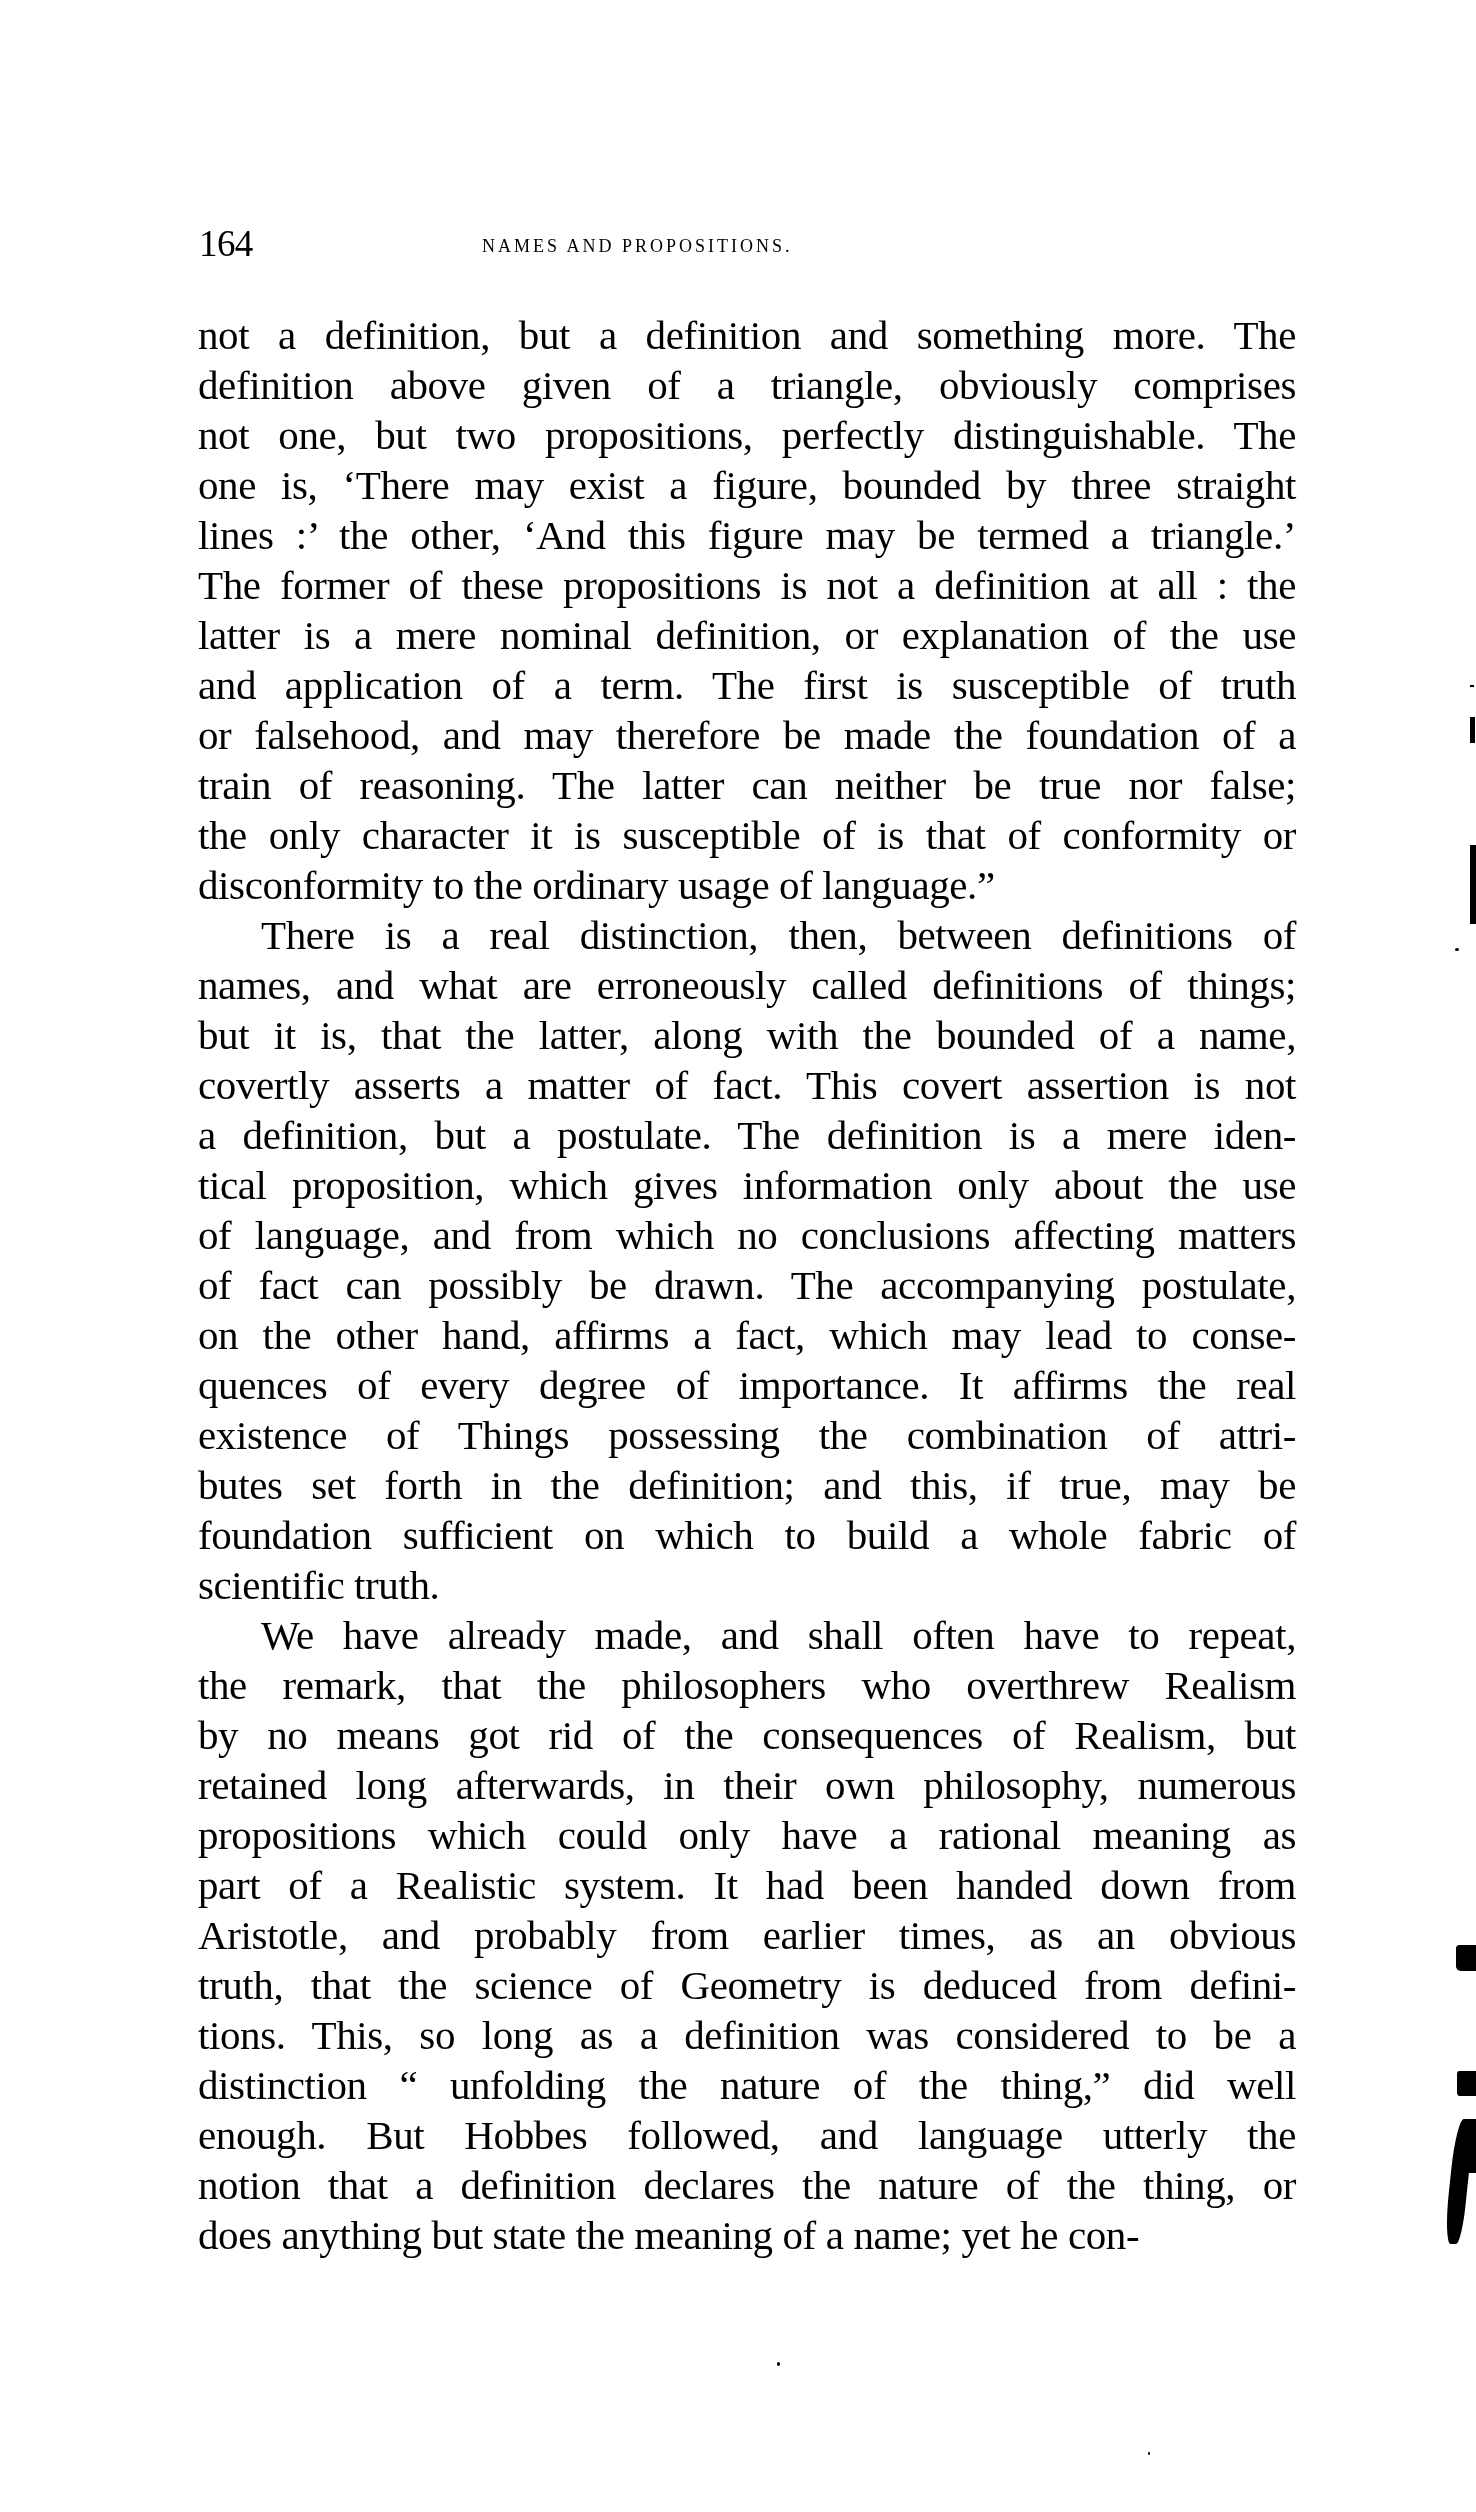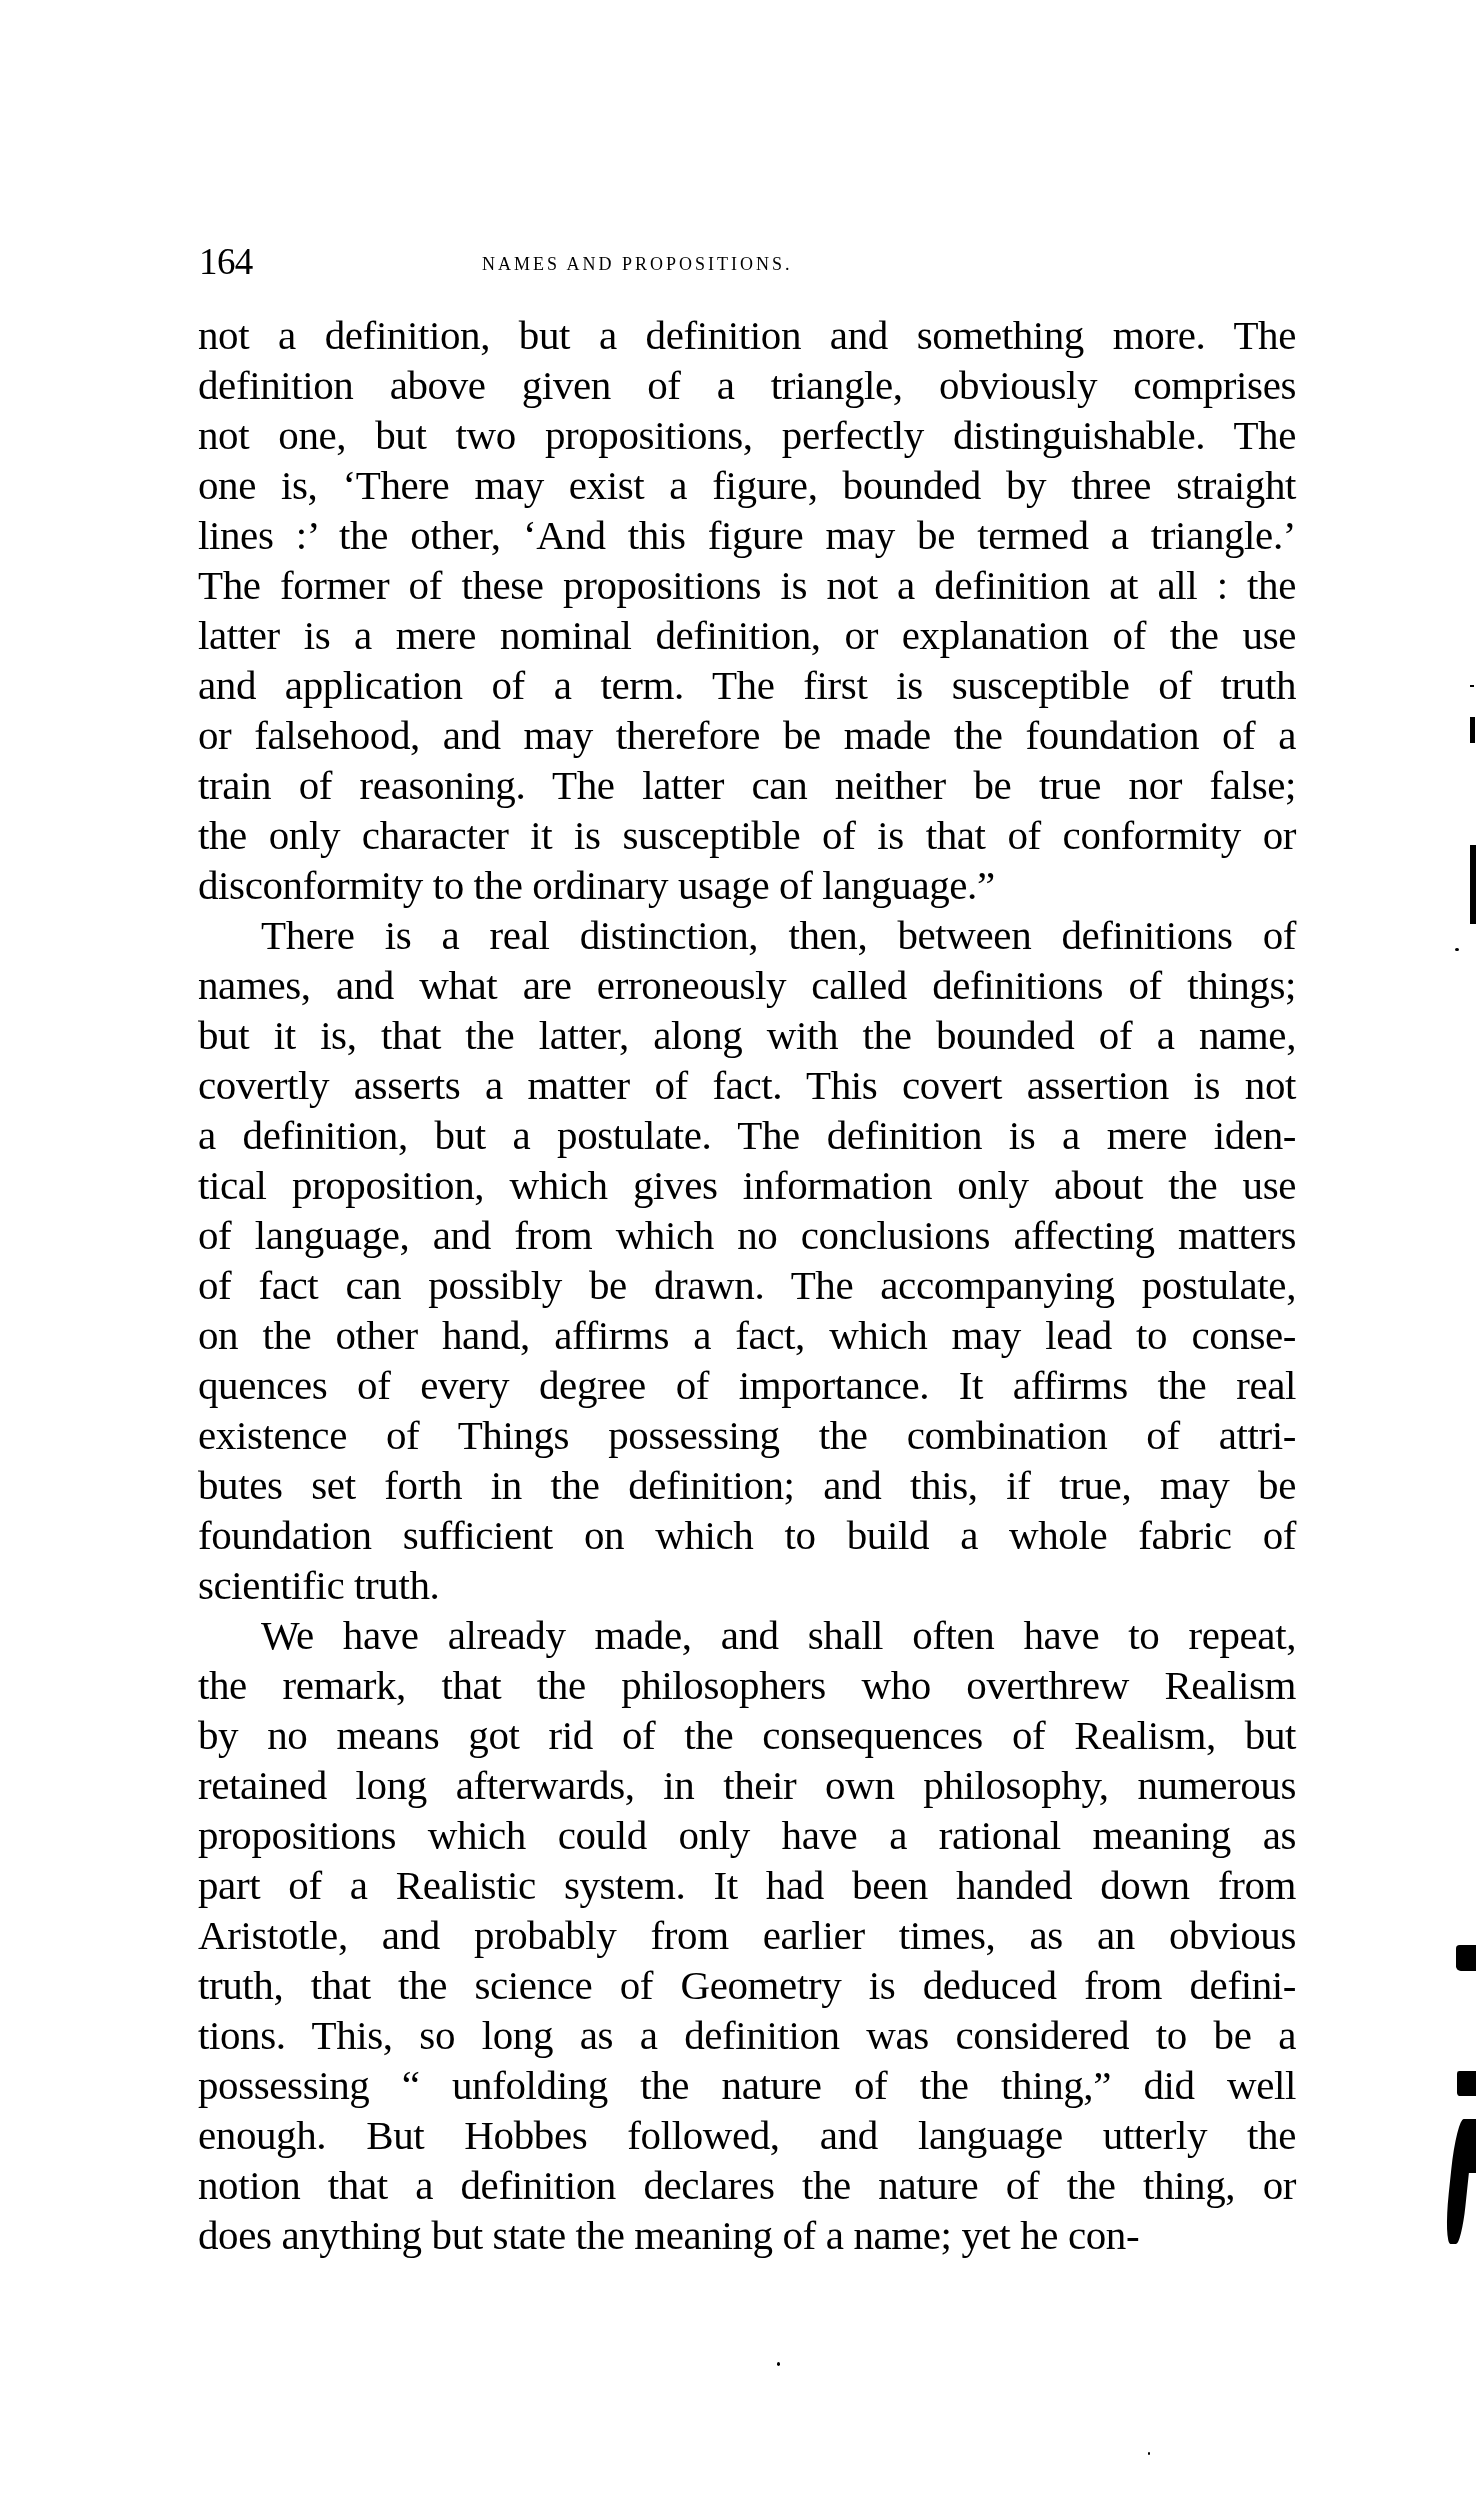--- a/index.html
+++ b/index.html
@@ -18,21 +18,21 @@
   .page {
     position: absolute;
     left: 0; top: 0;
     width: 1476px;
     height: 2512px;
     background: #ffffff;
   }
   .running-head {
     position: absolute;
     left: 199px;
-    top: 241px;
+    top: 223px;
     width: 1098px;
     height: 42px;
     text-align: center;
   }
   .page-number {
     position: absolute;
     left: 0;
     top: 0;
     font-size: 37px;
     line-height: 42px;
@@ -125,21 +125,21 @@
       <div>
         <span class="line indent">We have already made, and shall often have to repeat,</span>
         <span class="line">the remark, that the philosophers who overthrew Realism</span>
         <span class="line">by no means got rid of the consequences of Realism, but</span>
         <span class="line">retained long afterwards, in their own philosophy, numerous</span>
         <span class="line">propositions which could only have a rational meaning as</span>
         <span class="line">part of a Realistic system.  It had been handed down from</span>
         <span class="line">Aristotle, and probably from earlier times, as an obvious</span>
         <span class="line">truth, that the science of Geometry is deduced from defini-</span>
         <span class="line">tions.  This, so long as a definition was considered to be a</span>
-        <span class="line">possessing “ unfolding the nature of the thing,” did well</span>
+        <span class="line">distinction “ unfolding the nature of the thing,” did well</span>
         <span class="line">enough.  But Hobbes followed, and language utterly the</span>
         <span class="line">notion that a definition declares the nature of the thing, or</span>
         <span class="line last">does anything but state the meaning of a name; yet he con-</span>
       </div>
     </div>
 
   <div class="artifact" style="left:1470px; top:685px; width:3.6px; height:2.4px;"></div>
   <div class="artifact" style="left:1470px; top:717px; width:4.8px; height:26px;"></div>
   <div class="artifact" style="left:1470px; top:845px; width:6px; height:79px;"></div>
   <div class="artifact" style="left:1456px; top:1945px; width:20px; height:26px; border-radius:3.6px 0 0 4.8px;"></div>

